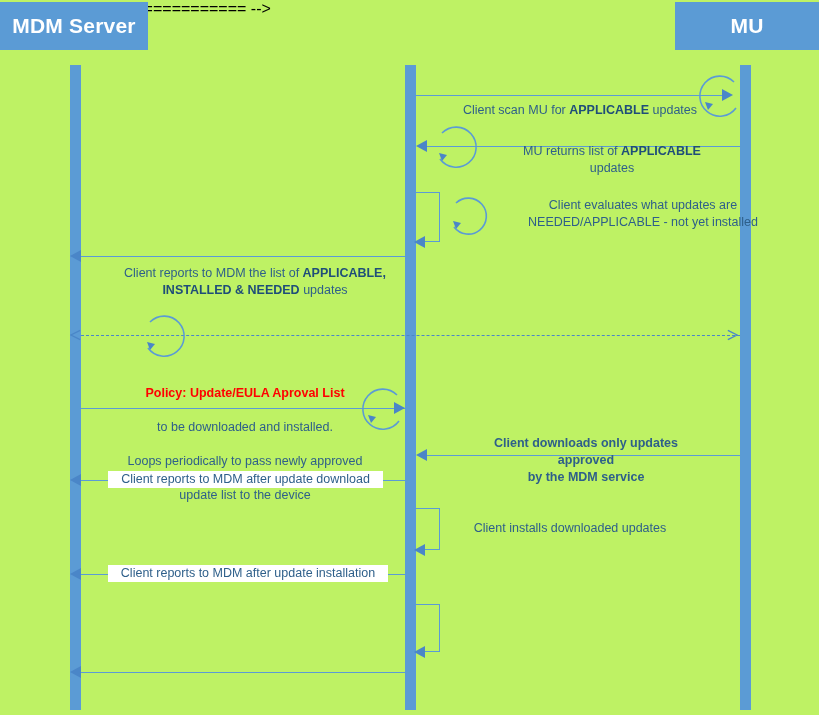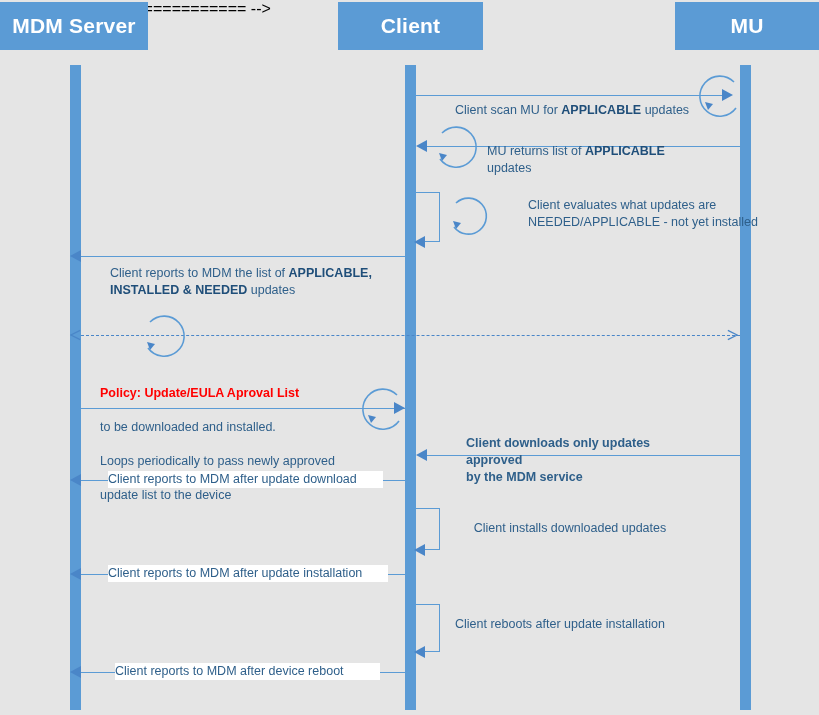--- a/index.html
+++ b/index.html
@@ -5,21 +5,21 @@
 <style>
   html,body{margin:0;padding:0;background:#ffffff;}
   body{
     font-family:"Liberation Sans","DejaVu Sans",sans-serif;
     -webkit-font-smoothing:antialiased;
   }
   #canvas{
     position:relative;
     width:819px;
     height:715px;
-    background:#e5e5e5;
+    background:#bef264;
     overflow:hidden;
   }
   
   .actor-box{
     position:absolute;
     background:#5B9BD5;
     color:#ffffff;
     display:flex;
     align-items:center;
     justify-content:center;
@@ -53,20 +53,21 @@
   .arrow-head.right{ border-left:11px solid #4A86C8; }
   .arrow-open{
     position:absolute;
     width:11px;height:12px;
   }
   .msg-label{
     position:absolute;
     color:#2E5F8A;
     font-size:12.5px;
     line-height:17px;
+    text-align:center;
     white-space:pre-line;
   }
   .msg-label b{ font-weight:bold; color:#1F4E79; }
   .policy-title{
     color:#FF0000;
     font-weight:bold;
   }
   
   .loop-circle{
     position:absolute;
@@ -82,23 +83,20 @@
 </head>
 <body>
 
 <div id="canvas">
 
   
   <div class="actor-box" style="left:0px;top:2px;width:148px;height:48px;">
     <span>MDM Server</span>
   </div>
 
-  <div class="actor-box" style="left:338px;top:2px;width:145px;height:48px;">
-    <span>Client</span>
-  </div>
 
   <div class="actor-box" style="left:675px;top:2px;width:144px;height:48px;">
     <span>MU</span>
   </div>
 
   
   <div class="lifeline" style="left:70px;top:65px;height:645px;"></div>
   <div class="lifeline" style="left:405px;top:65px;height:645px;"></div>
   <div class="lifeline" style="left:740px;top:65px;height:645px;"></div>
 
@@ -186,20 +184,18 @@
   <div class="msg-label" style="left:450px;top:520px;width:240px;text-align:center;">Client installs downloaded updates</div>
 
   
   <div class="msg-line" style="left:81px;top:574px;width:324px;"></div>
   <div class="arrow-head left" style="left:70px;top:568px;"></div>
   <div class="msg-label" style="left:108px;top:565px;width:280px;background:#ffffff;">Client reports to MDM after update installation</div>
 
   
   <div class="bracket" style="left:414px;top:604px;width:26px;height:48px;"></div>
   <div class="arrow-head left" style="left:414px;top:646px;"></div>
-  <div class="msg-label" style="left:455px;top:616px;width:260px;text-align:left;">Client reboots after update installation</div>
 
   
   <div class="msg-line" style="left:81px;top:672px;width:324px;"></div>
   <div class="arrow-head left" style="left:70px;top:666px;"></div>
-  <div class="msg-label" style="left:115px;top:663px;width:265px;background:#ffffff;">Client reports to MDM after device reboot</div>
 
 </div>
 
 </body></html>

